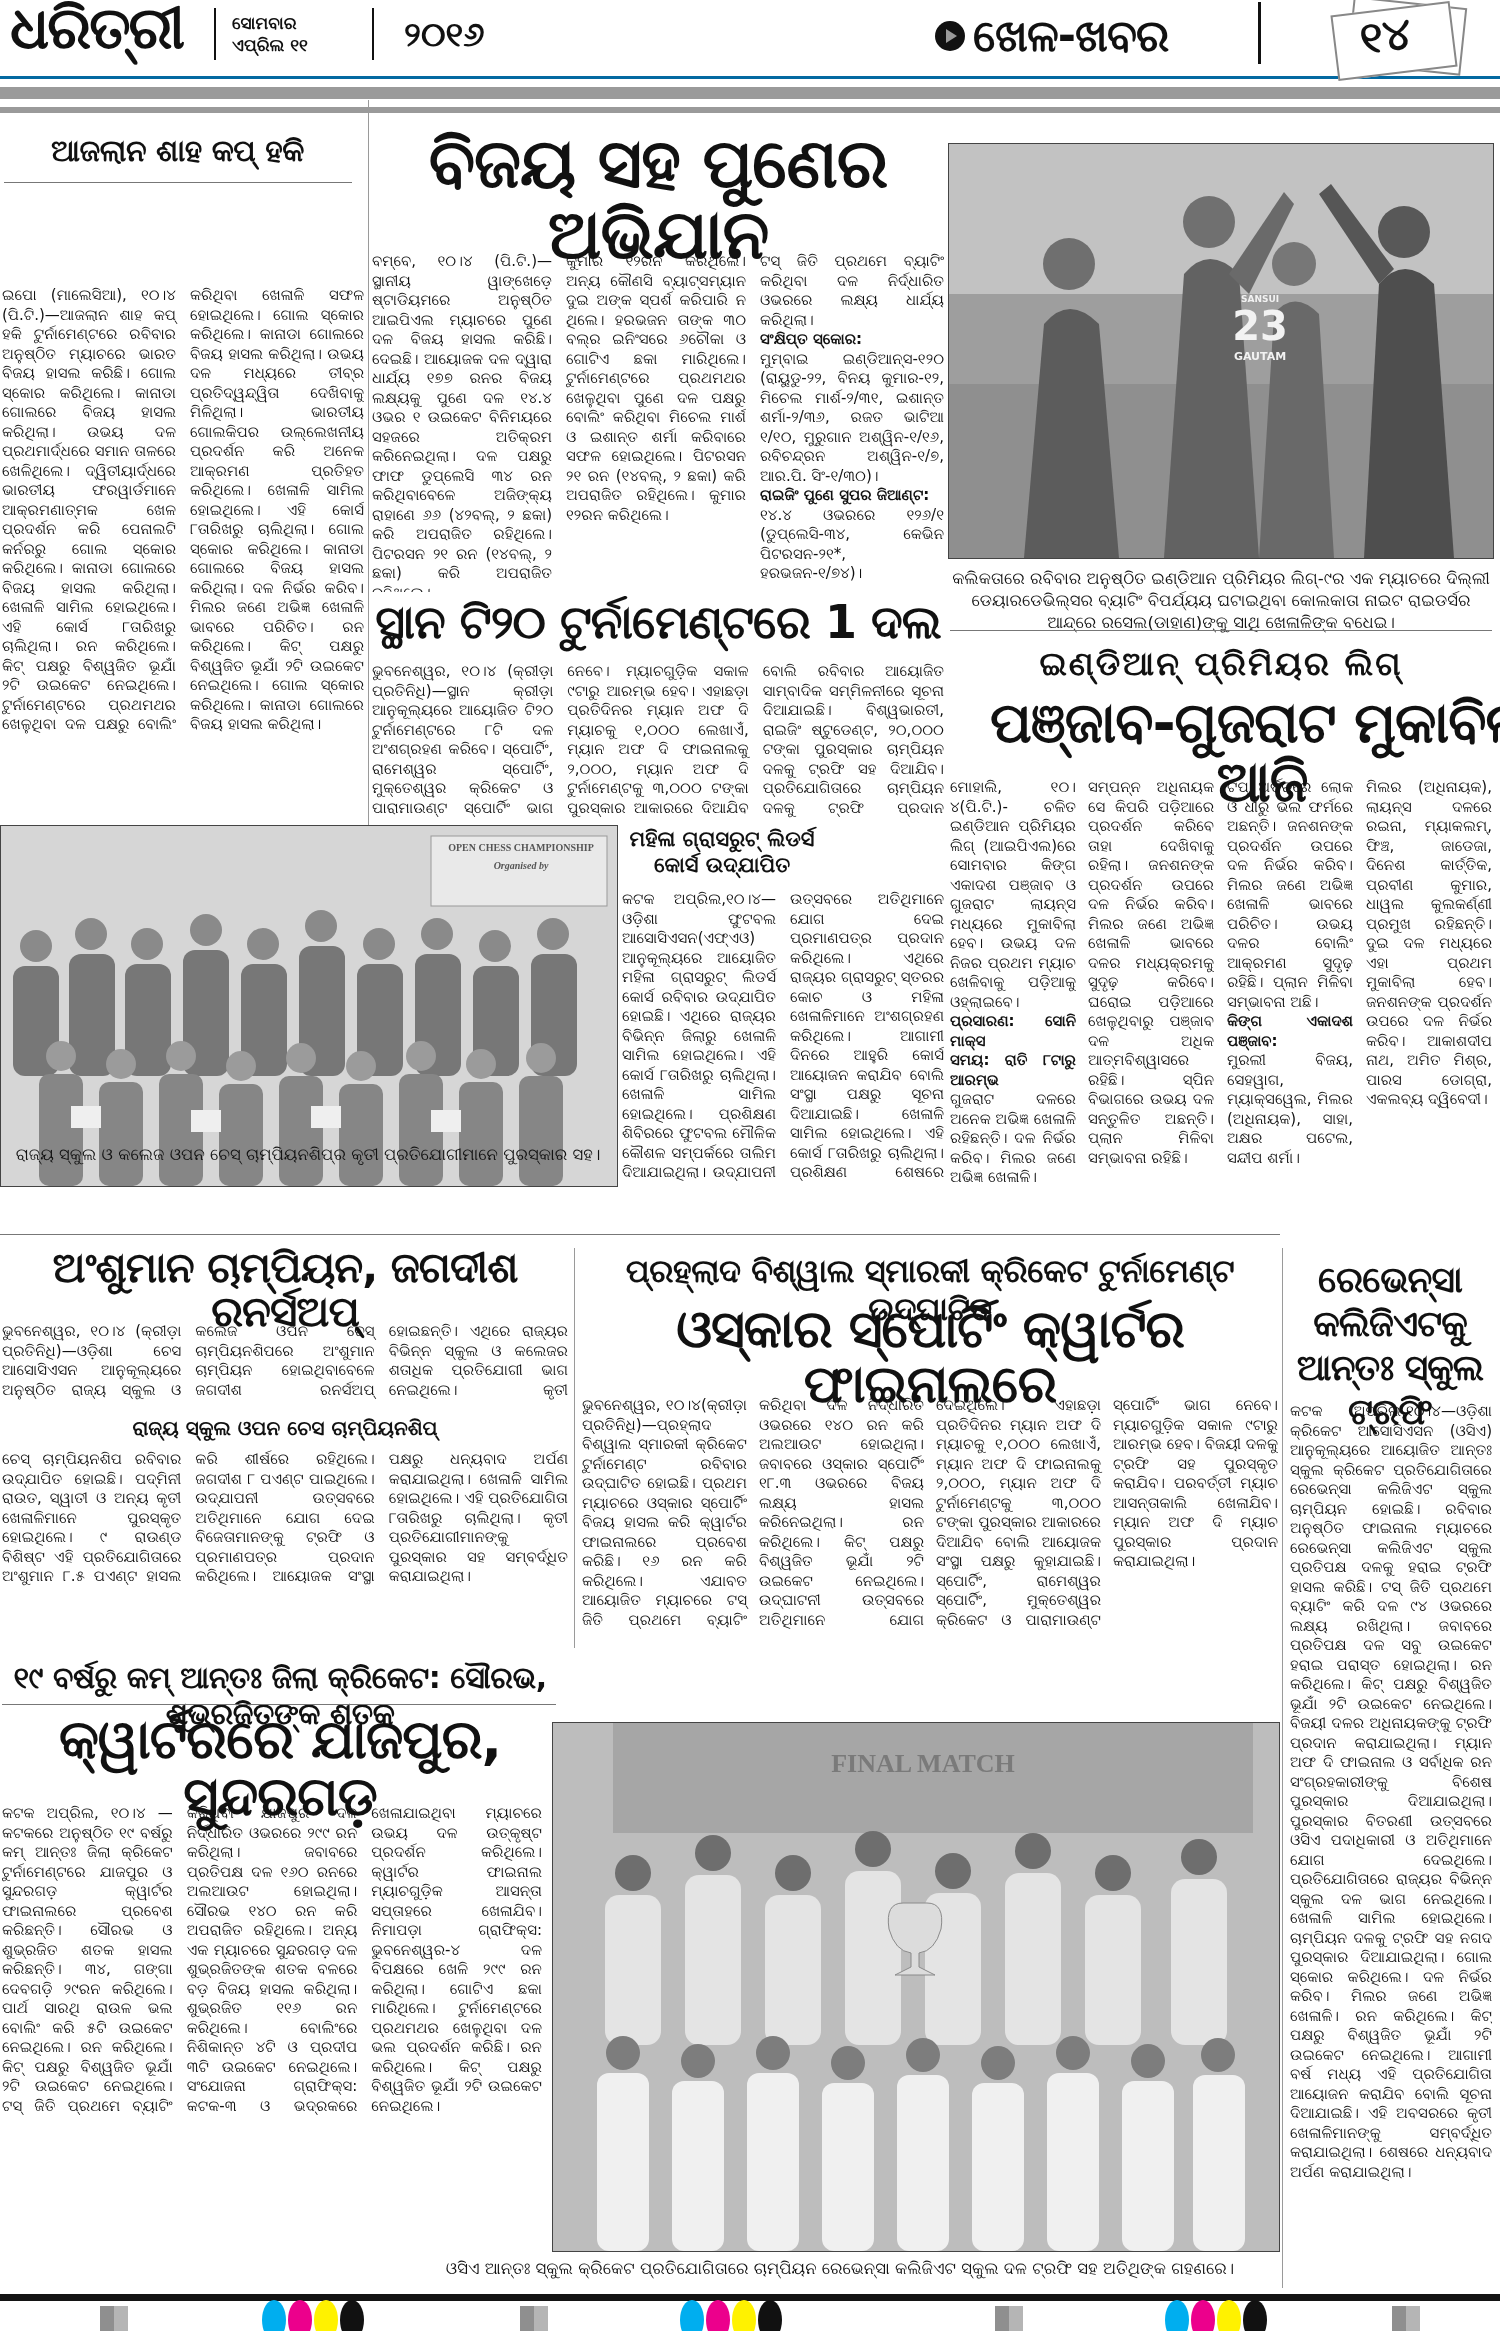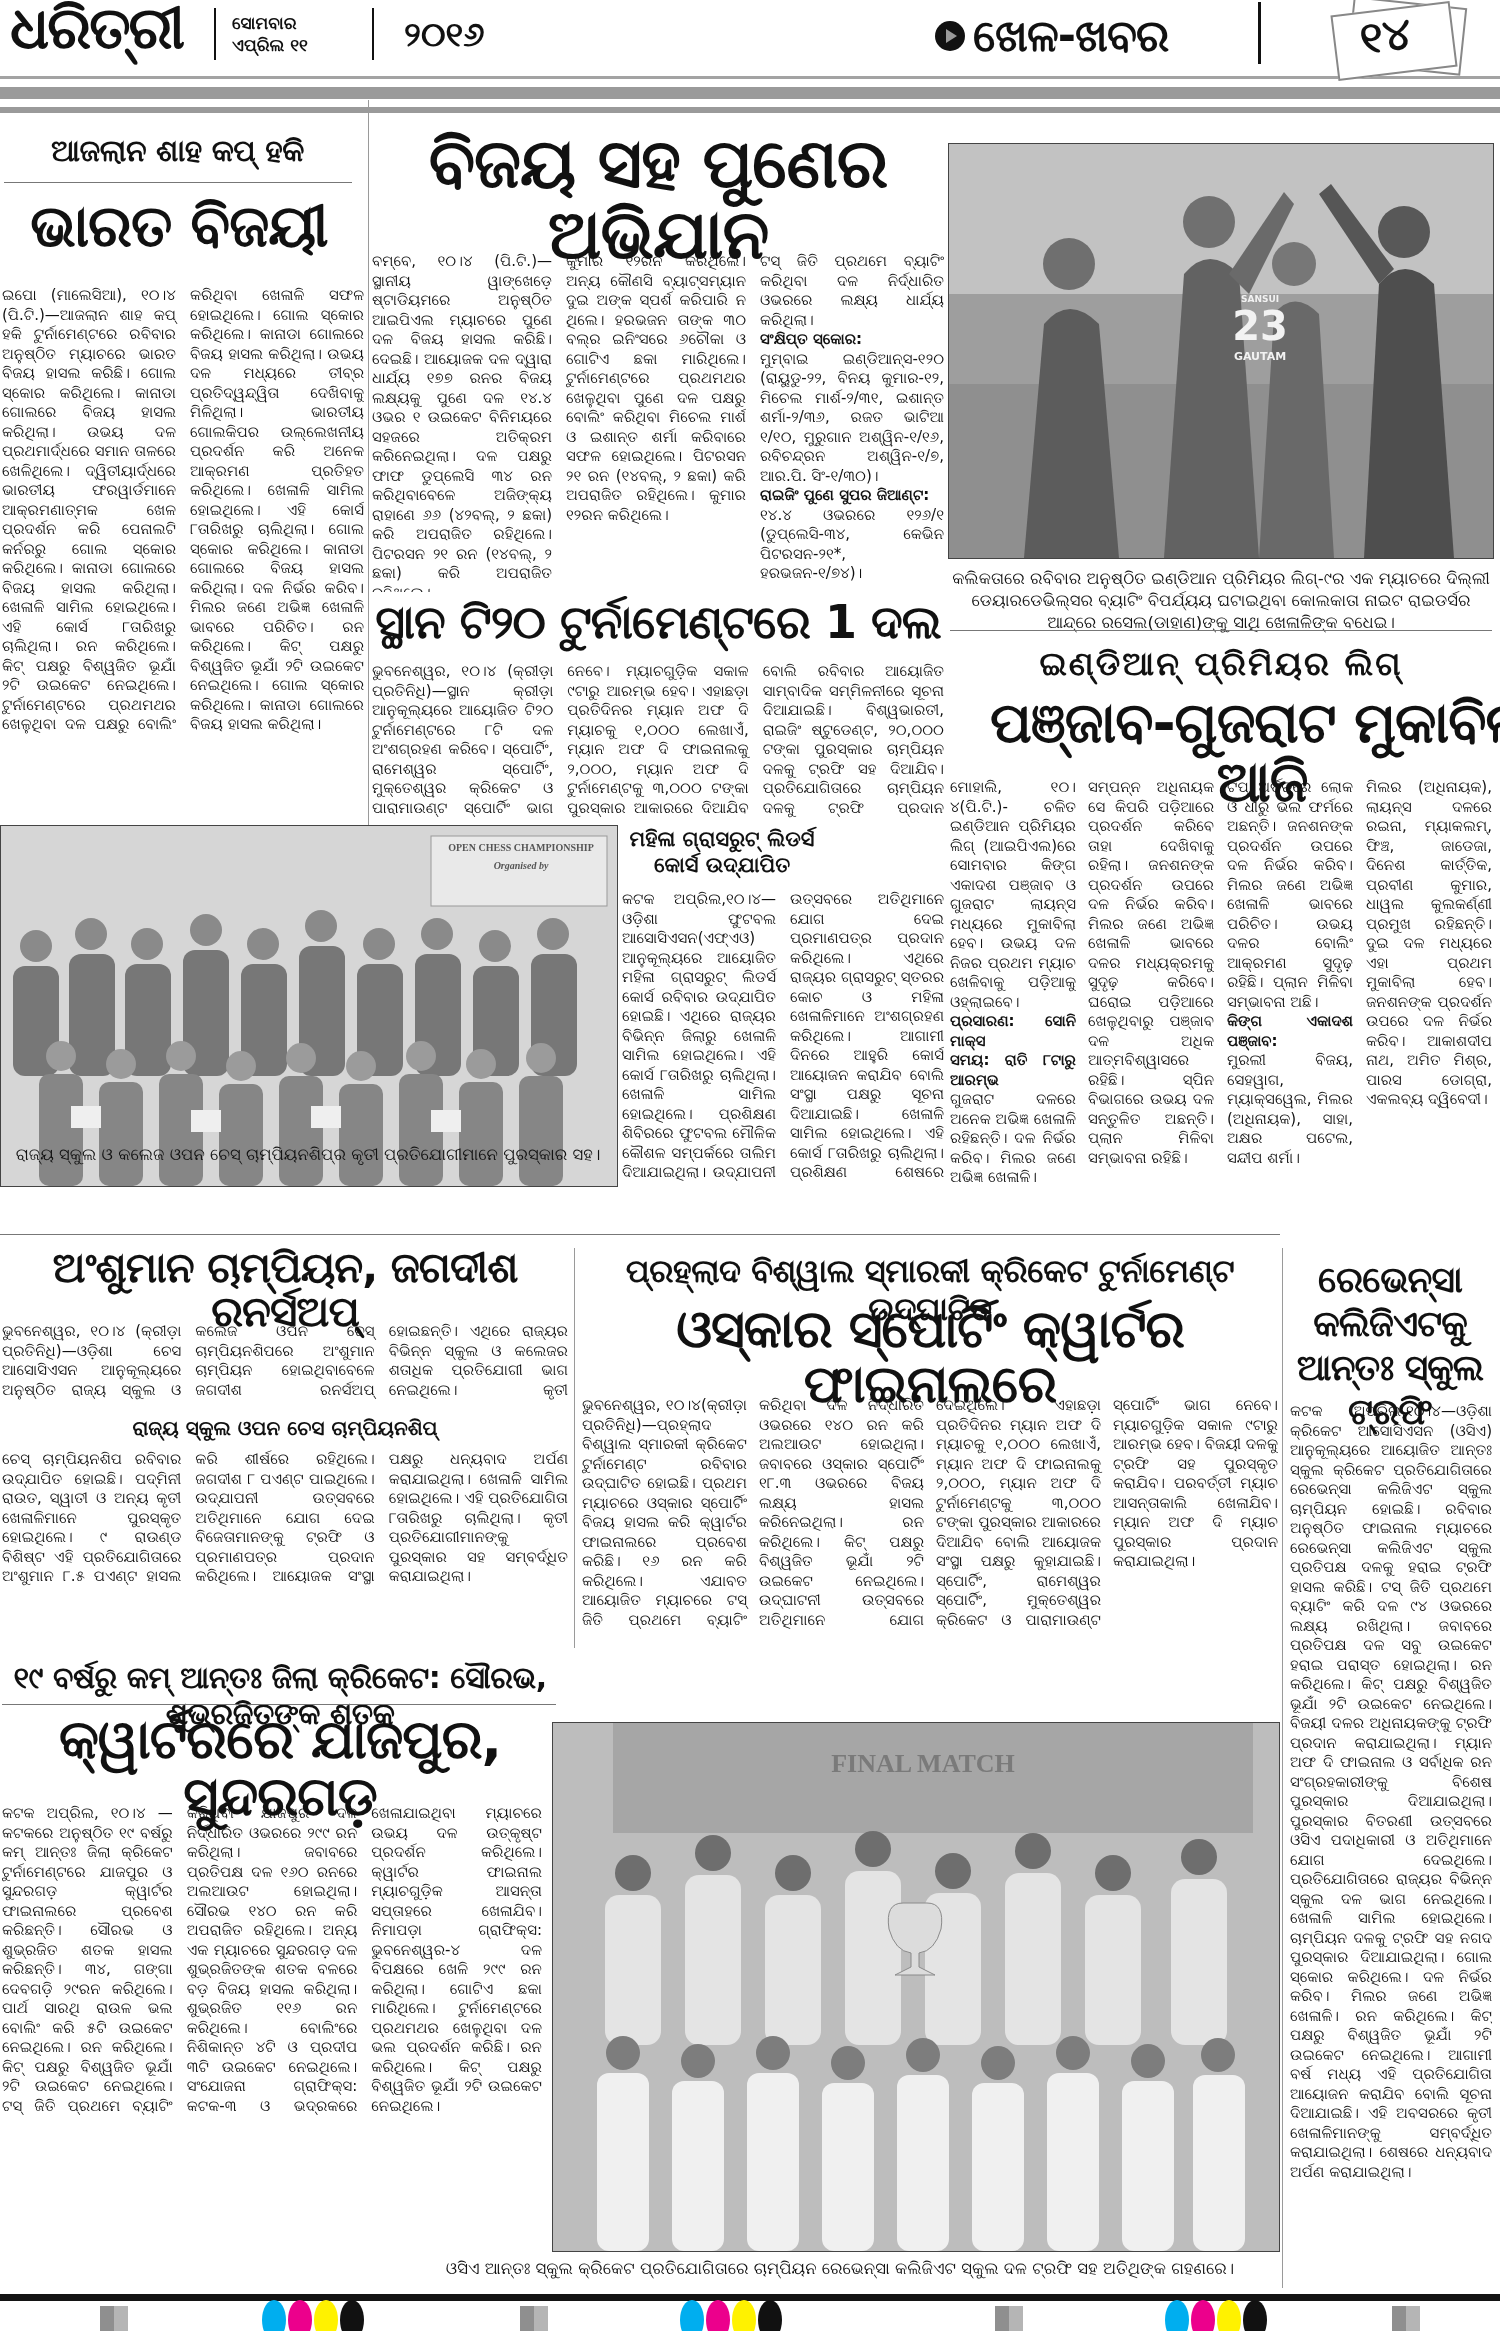--- a/index.html
+++ b/index.html
@@ -28,21 +28,21 @@
   .regsquare{position:absolute;width:28px;height:30px;background:linear-gradient(90deg,#8f8f8f 50%,#b5b5b5 50%);}
   .regdot{display:inline-block;width:24px;height:40px;border-radius:50%;margin-right:2px;vertical-align:top;}
   .section-bullet{display:inline-block;width:30px;height:30px;border-radius:50%;background:#111;position:relative;vertical-align:middle;margin-right:8px;}
   .section-bullet:after{content:"";position:absolute;left:11px;top:8px;border-left:11px solid #9a9a9a;border-top:7px solid transparent;border-bottom:7px solid transparent;}
 </style>
 </head>
 <body>
 
 <div class="page">
 
-  <div class="abs" style="left:0;top:0;width:1500px;height:76px;border-bottom:3px solid #a3a3a3;">
+  <div class="abs" style="left:0;top:0;width:1500px;height:76px;border-bottom:3px solid #0369a1;">
     <div class="abs masthead-logo" style="left:10px;top:-6px;font-size:58px;">ଧରିତ୍ରୀ</div>
     <div class="abs" style="left:214px;top:8px;width:2px;height:52px;background:#111;"></div>
     <div class="abs" style="left:232px;top:12px;font-size:17px;font-weight:bold;line-height:22px;">
       <div>ସୋମବାର</div>
       <div>ଏପ୍ରିଲ ୧୧</div>
     </div>
     <div class="abs" style="left:372px;top:8px;width:2px;height:52px;background:#111;"></div>
     <div class="abs" style="left:404px;top:14px;font-size:34px;font-weight:bold;">୨୦୧୬</div>
     <div class="abs" style="left:935px;top:10px;">
       <span class="section-bullet"></span><span style="font-size:44px;font-weight:bold;letter-spacing:-1px;vertical-align:middle;">ଖେଳ-ଖବର</span>
@@ -53,21 +53,20 @@
       <div class="pagecurl" style="left:14px;top:6px;width:116px;height:62px;transform:rotate(-7deg);"></div>
       <div class="abs" style="left:40px;top:8px;font-size:44px;font-weight:bold;transform:rotate(-7deg);">୧୪</div>
     </div>
   </div>
 
   <div class="abs graybar" style="left:0;top:87px;width:1500px;height:12px;"></div>
   <div class="abs graybar" style="left:0;top:107px;width:1500px;height:6px;"></div>
 
   <div class="abs kicker" style="left:0;top:133px;width:355px;font-size:30px;">ଆଜଲାନ ଶାହ କପ୍ ହକି</div>
   <div class="abs hrule-thin" style="left:4px;top:182px;width:348px;"></div>
-  <div class="abs headline" style="left:0;top:196px;width:358px;font-size:58px;">ଭାରତ ବିଜୟୀ</div>
   <div class="abs bodytext cols2" style="left:2px;top:286px;width:362px;height:532px;">ଇପୋ (ମାଲେସିଆ), ୧୦।୪ (ପି.ଟି.)—ଆଜଲାନ ଶାହ କପ୍ ହକି ଟୁର୍ନାମେଣ୍ଟରେ ରବିବାର ଅନୁଷ୍ଠିତ ମ୍ୟାଚରେ ଭାରତ ବିଜୟ ହାସଲ କରିଛି। ଗୋଲ ସ୍କୋର କରିଥିଲେ। କାନାଡା ଗୋଲରେ ବିଜୟ ହାସଲ କରିଥିଲା। ଉଭୟ ଦଳ ପ୍ରଥମାର୍ଦ୍ଧରେ ସମାନ ତାଳରେ ଖେଳିଥିଲେ। ଦ୍ୱିତୀୟାର୍ଦ୍ଧରେ ଭାରତୀୟ ଫରୱାର୍ଡମାନେ ଆକ୍ରମଣାତ୍ମକ ଖେଳ ପ୍ରଦର୍ଶନ କରି ପେନାଲଟି କର୍ନରରୁ ଗୋଲ ସ୍କୋର କରିଥିଲେ। କାନାଡା ଗୋଲରେ ବିଜୟ ହାସଲ କରିଥିଲା। ଖେଳାଳି ସାମିଲ ହୋଇଥିଲେ। ଏହି କୋର୍ସ ୮ତାରିଖରୁ ଚାଲିଥିଲା। ରନ କରିଥିଲେ। କିଟ୍ ପକ୍ଷରୁ ବିଶ୍ୱଜିତ ଭୂଯାଁ ୨ଟି ଉଇକେଟ ନେଇଥିଲେ। ଟୁର୍ନାମେଣ୍ଟରେ ପ୍ରଥମଥର ଖେଳୁଥିବା ଦଳ ପକ୍ଷରୁ ବୋଲିଂ କରିଥିବା ଖେଳାଳି ସଫଳ ହୋଇଥିଲେ। ଗୋଲ ସ୍କୋର କରିଥିଲେ। କାନାଡା ଗୋଲରେ ବିଜୟ ହାସଲ କରିଥିଲା। ଉଭୟ ଦଳ ମଧ୍ୟରେ ତୀବ୍ର ପ୍ରତିଦ୍ୱନ୍ଦ୍ୱିତା ଦେଖିବାକୁ ମିଳିଥିଲା। ଭାରତୀୟ ଗୋଲକିପର ଉଲ୍ଲେଖନୀୟ ପ୍ରଦର୍ଶନ କରି ଅନେକ ଆକ୍ରମଣ ପ୍ରତିହତ କରିଥିଲେ। ଖେଳାଳି ସାମିଲ ହୋଇଥିଲେ। ଏହି କୋର୍ସ ୮ତାରିଖରୁ ଚାଲିଥିଲା। ଗୋଲ ସ୍କୋର କରିଥିଲେ। କାନାଡା ଗୋଲରେ ବିଜୟ ହାସଲ କରିଥିଲା। ଦଳ ନିର୍ଭର କରିବ। ମିଲର ଜଣେ ଅଭିଜ୍ଞ ଖେଳାଳି ଭାବରେ ପରିଚିତ। ରନ କରିଥିଲେ। କିଟ୍ ପକ୍ଷରୁ ବିଶ୍ୱଜିତ ଭୂଯାଁ ୨ଟି ଉଇକେଟ ନେଇଥିଲେ। ଗୋଲ ସ୍କୋର କରିଥିଲେ। କାନାଡା ଗୋଲରେ ବିଜୟ ହାସଲ କରିଥିଲା।</div>
   <div class="abs vrule" style="left:368px;top:100px;height:786px;"></div>
 
   <div class="abs headline" style="left:372px;top:128px;width:572px;font-size:68px;">ବିଜୟ ସହ ପୁଣେର ଅଭିଯାନ</div>
   <div class="abs" style="left:372px;top:252px;width:572px;height:340px;">
     <div class="abs bodytext" style="left:0;top:0;width:180px;height:340px;">ବମ୍ବେ, ୧୦।୪ (ପି.ଟି.)—ସ୍ଥାନୀୟ ୱାଙ୍ଖେଡ଼େ ଷ୍ଟାଡିୟମରେ ଅନୁଷ୍ଠିତ ଆଇପିଏଲ ମ୍ୟାଚରେ ପୁଣେ ଦଳ ବିଜୟ ହାସଲ କରିଛି। ଦେଇଛି। ଆୟୋଜକ ଦଳ ଦ୍ୱାରା ଧାର୍ଯ୍ୟ ୧୭୭ ରନର ବିଜୟ ଲକ୍ଷ୍ୟକୁ ପୁଣେ ଦଳ ୧୪.୪ ଓଭର ୧ ଉଇକେଟ ବିନିମୟରେ ସହଜରେ ଅତିକ୍ରମ କରିନେଇଥିଲା। ଦଳ ପକ୍ଷରୁ ଫାଫ ଡୁପ୍ଲେସି ୩୪ ରନ କରିଥିବାବେଳେ ଅଜିଙ୍କ୍ୟ ରାହାଣେ ୬୬ (୪୨ବଲ୍, ୨ ଛକା) କରି ଅପରାଜିତ ରହିଥିଲେ। ପିଟରସନ ୨୧ ରନ (୧୪ବଲ୍, ୨ ଛକା) କରି ଅପରାଜିତ ରହିଥିଲେ।</div>
     <div class="abs bodytext" style="left:194px;top:0;width:180px;height:340px;">କୁମାର ୧୨ରନ କରିଥିଲେ। ଅନ୍ୟ କୌଣସି ବ୍ୟାଟ୍ସମ୍ୟାନ ଦୁଇ ଅଙ୍କ ସ୍ପର୍ଶ କରିପାରି ନ ଥିଲେ। ହରଭଜନ ତାଙ୍କ ୩୦ ବଲ୍‌ର ଇନିଂସରେ ୬ଚୌକା ଓ ଗୋଟିଏ ଛକା ମାରିଥିଲେ। ଟୁର୍ନାମେଣ୍ଟରେ ପ୍ରଥମଥର ଖେଳୁଥିବା ପୁଣେ ଦଳ ପକ୍ଷରୁ ବୋଲିଂ କରିଥିବା ମିଚେଲ ମାର୍ଶ ଓ ଇଶାନ୍ତ ଶର୍ମା କରିବାରେ ସଫଳ ହୋଇଥିଲେ। ପିଟରସନ ୨୧ ରନ (୧୪ବଲ୍, ୨ ଛକା) କରି ଅପରାଜିତ ରହିଥିଲେ। କୁମାର ୧୨ରନ କରିଥିଲେ।</div>
     <div class="abs" style="left:388px;top:0;width:184px;height:340px;overflow:hidden;">
       <div class="bodytext">ଟସ୍ ଜିତି ପ୍ରଥମେ ବ୍ୟାଟିଂ କରିଥିବା ଦଳ ନିର୍ଦ୍ଧାରିତ ଓଭରରେ ଲକ୍ଷ୍ୟ ଧାର୍ଯ୍ୟ କରିଥିଲା।</div>
       <div class="bodytext boldline">ସଂକ୍ଷିପ୍ତ ସ୍କୋର:</div>

